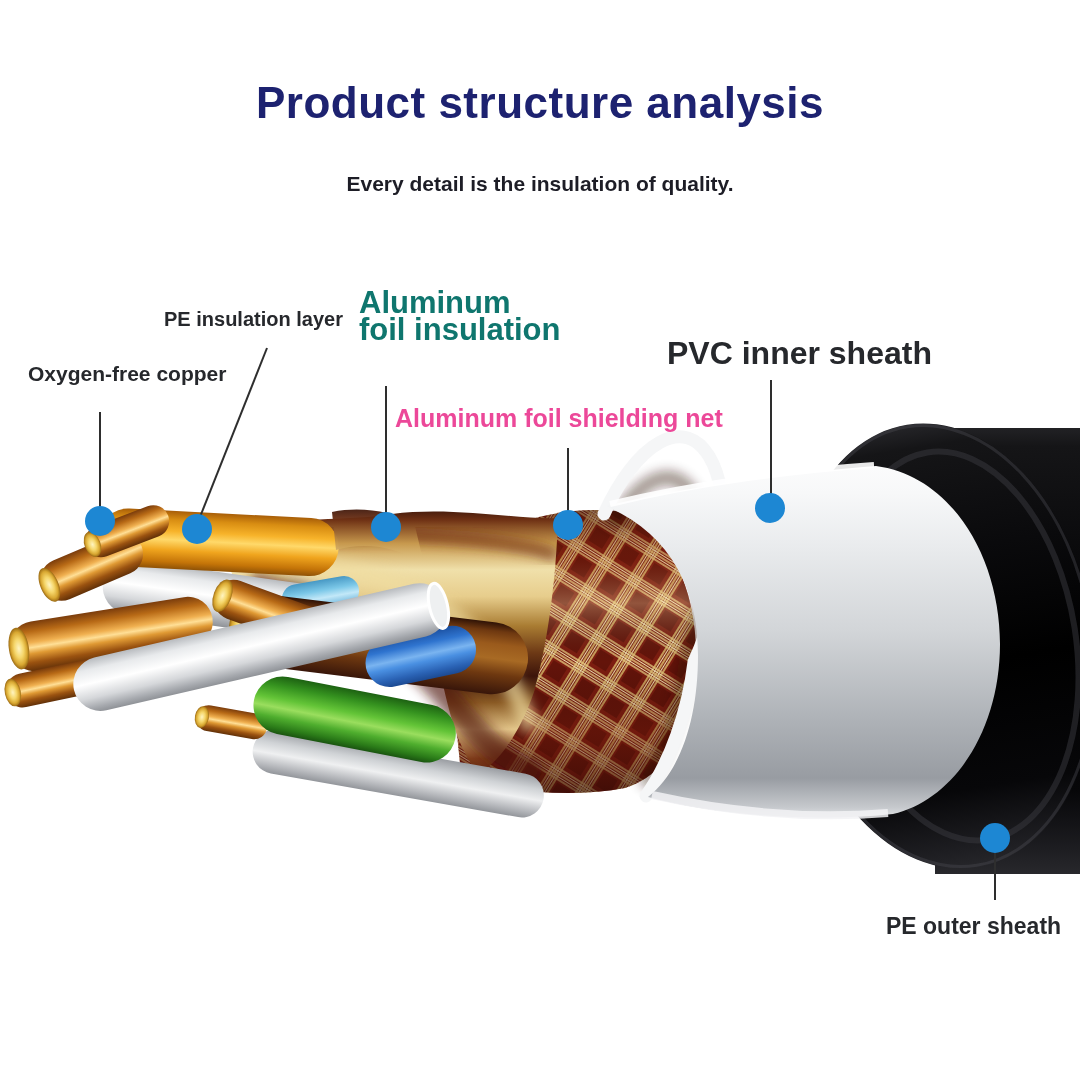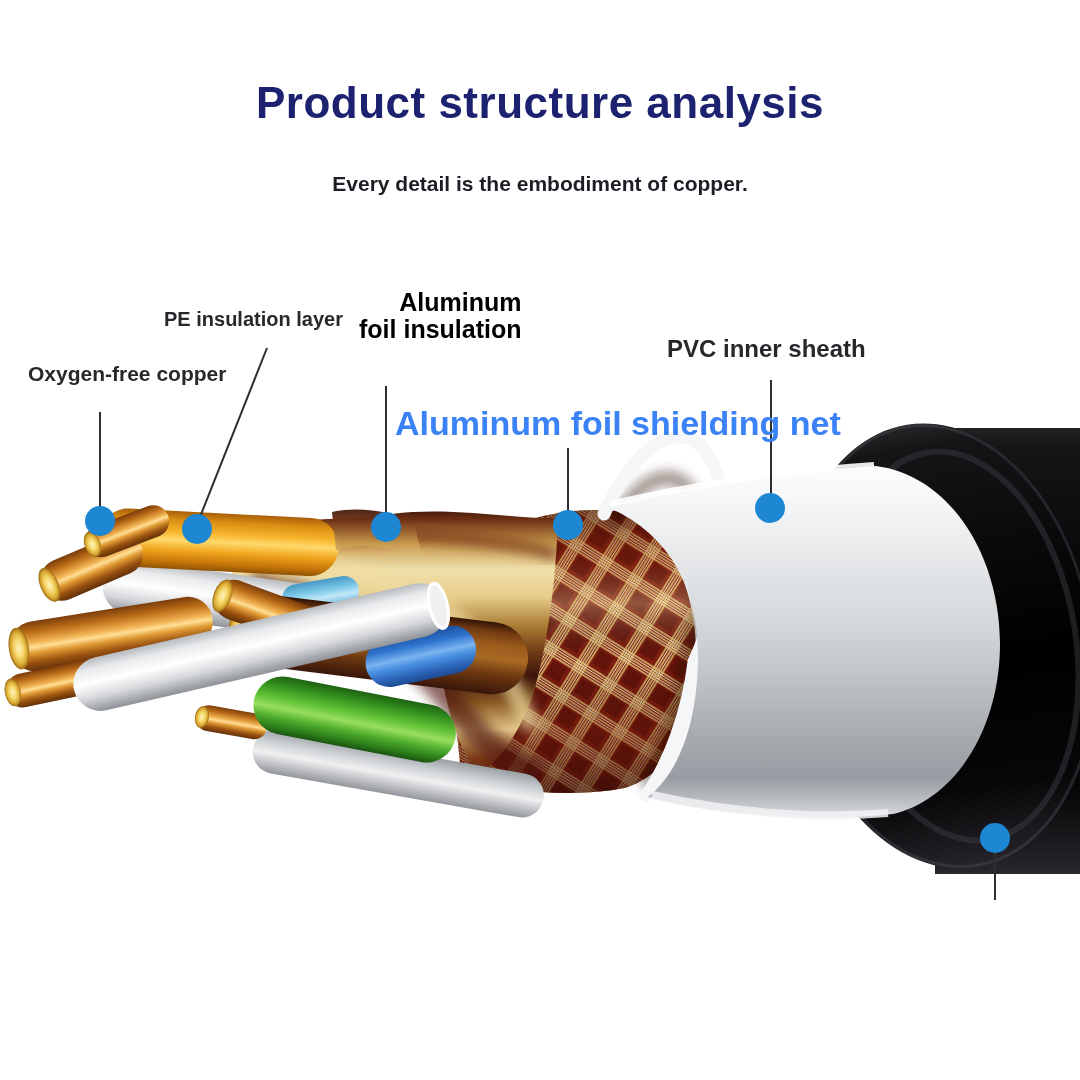--- a/index.html
+++ b/index.html
@@ -15,24 +15,24 @@
     font-size:44px;font-weight:700;color:#1d2270;letter-spacing:0.5px;
   }
   .subtitle{
     position:absolute;left:0;top:172px;width:1080px;text-align:center;
     font-size:21px;font-weight:700;color:#1d1d26;
   }
   .lbl{position:absolute;font-weight:700;color:#26282c;white-space:nowrap;}
   .lbl .ln{display:block;}
   #lbl-oxy{left:28px;top:355px;font-size:21px;line-height:24px;margin-top:7px;}
   #lbl-pei{left:164px;top:308px;font-size:20px;}
-  #lbl-alf{left:359px;top:289px;font-size:25px;line-height:27px;color:#000000;text-align:right;}
+  #lbl-alf{left:359px;top:289px;font-size:31px;line-height:27px;color:#0f766e;}
   #lbl-coat{left:303px;top:349px;font-size:20px;}
-  #lbl-net{left:395px;top:404px;font-size:34px;color:#3b82f6;}
-  #lbl-pvc{left:667px;top:335px;font-size:24px;}
+  #lbl-net{left:395px;top:404px;font-size:25px;color:#ec4899;}
+  #lbl-pvc{left:667px;top:335px;font-size:32px;}
   #lbl-peo{left:886px;top:913px;font-size:23px;}
 </style>
 </head>
 <body>
 
 <div class="stage">
 
   <svg class="cable" width="1080" height="1080" viewBox="0 0 1080 1080">
     <defs>
       <filter id="soft" x="-40%" y="-40%" width="180%" height="180%">
@@ -279,32 +279,33 @@
       <circle cx="100" cy="521" r="15"></circle>
       <circle cx="197" cy="529" r="15"></circle>
       <circle cx="386" cy="527" r="15"></circle>
       <circle cx="568" cy="525" r="15"></circle>
       <circle cx="770" cy="508" r="15"></circle>
       <circle cx="995" cy="838" r="15"></circle>
     </g>
   </svg>
 
   <div class="title">Product structure analysis</div>
-  <div class="subtitle">Every detail is the embodiment of copper.</div>
+  <div class="subtitle">Every detail is the insulation of quality.</div>
 
   <div class="lbl" id="lbl-oxy">
     <span class="ln">Oxygen-free copper</span>
   </div>
 
   <div class="lbl" id="lbl-pei">PE insulation layer</div>
 
   <div class="lbl" id="lbl-alf">
     <span class="ln">Aluminum</span>
     <span class="ln">foil insulation</span>
   </div>
 
 
   <div class="lbl" id="lbl-net">Aluminum foil shielding net</div>
 
   <div class="lbl" id="lbl-pvc">PVC inner sheath</div>
 
+  <div class="lbl" id="lbl-peo">PE outer sheath</div>
 
 </div>
 
 </body></html>

